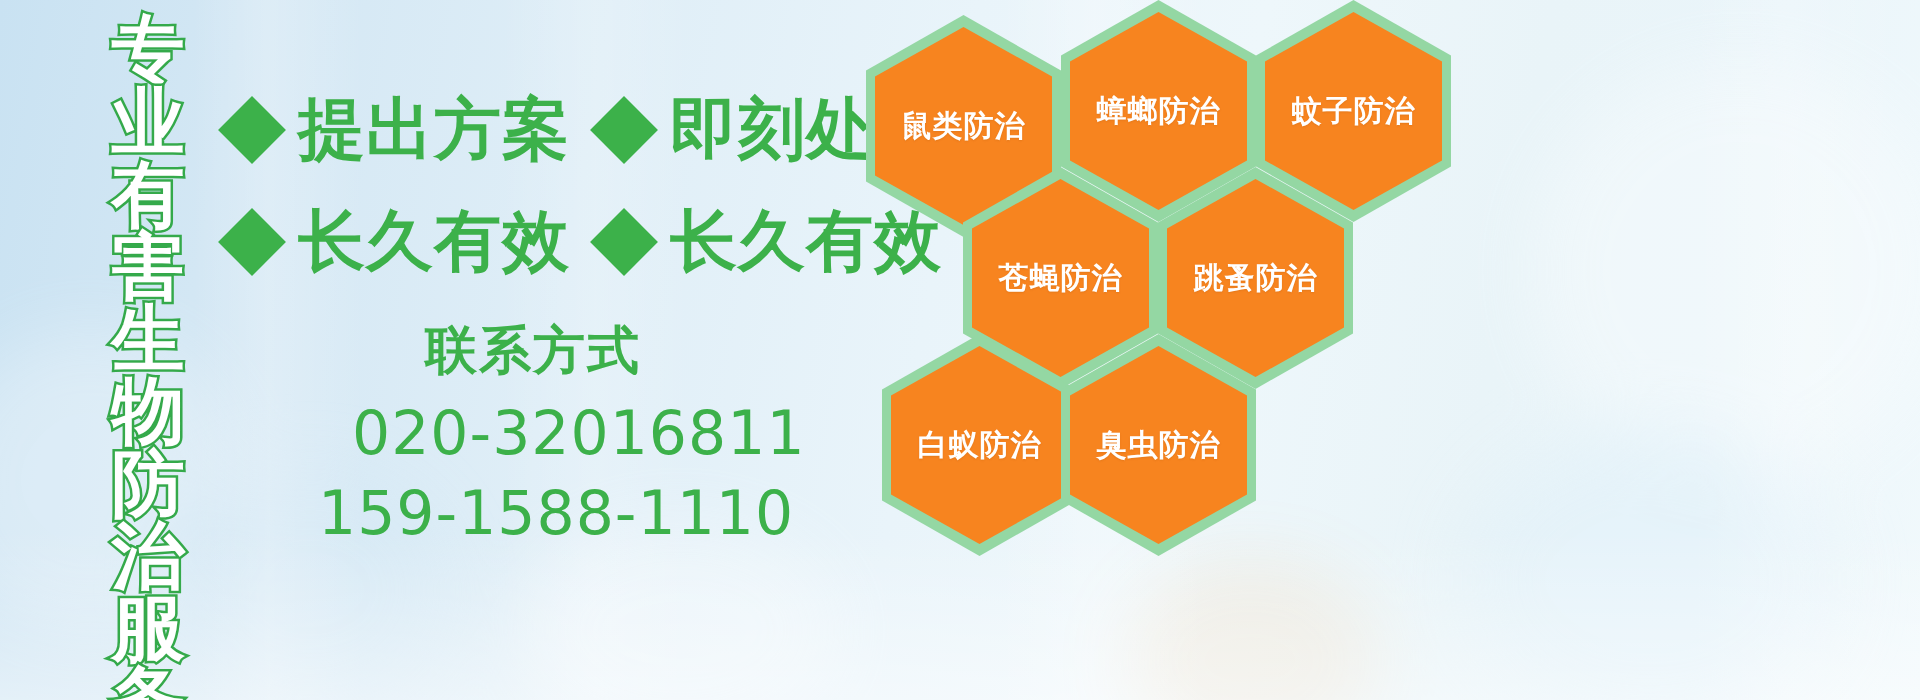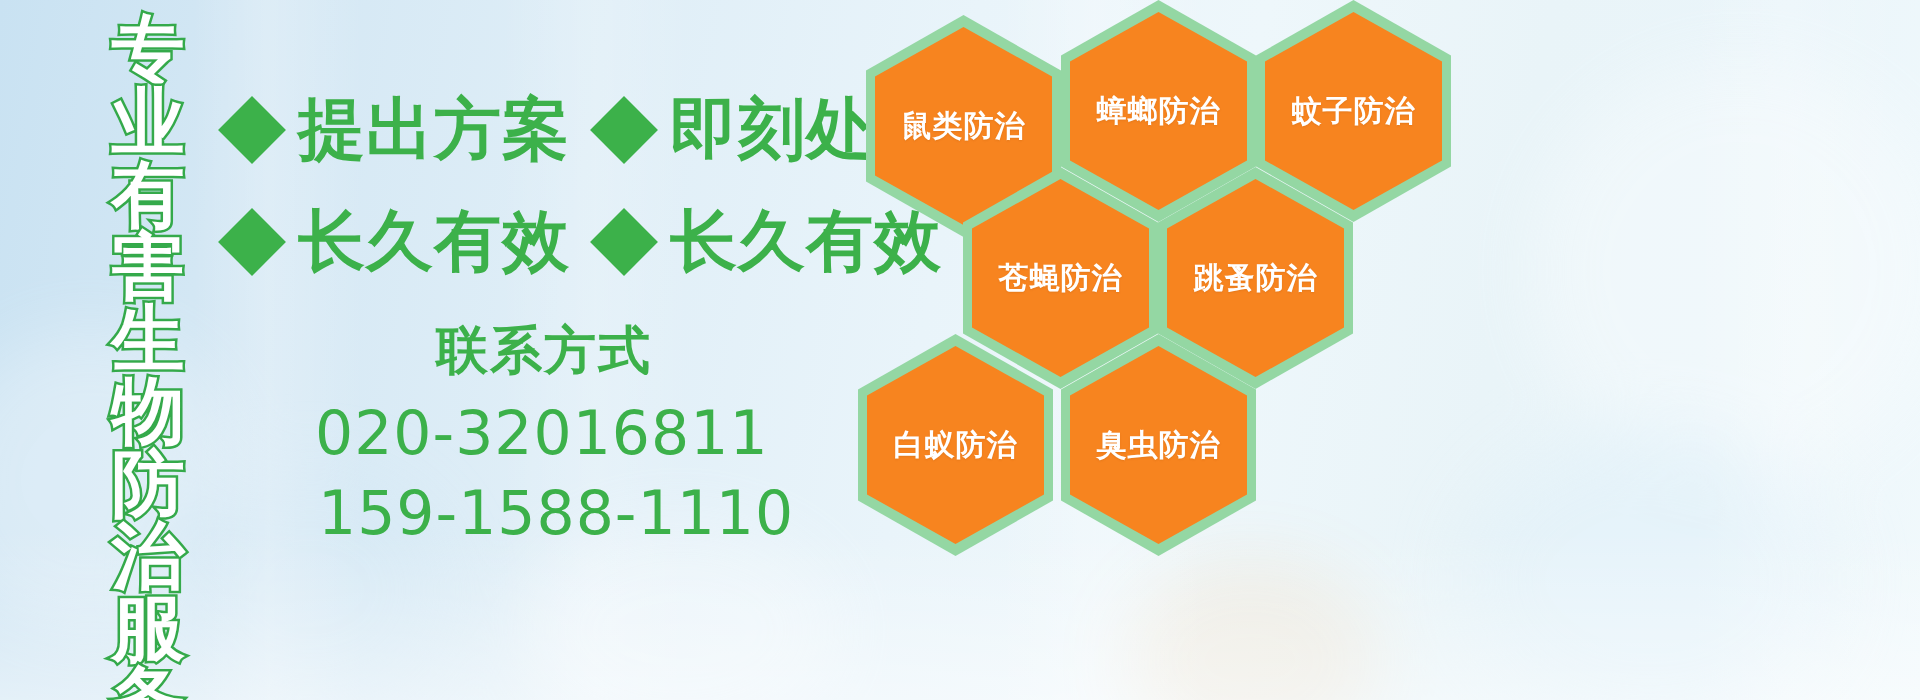--- a/index.html
+++ b/index.html
@@ -83,32 +83,31 @@
   }
   .bullet-text { margin-right:30px; letter-spacing:1px; }
 
   
   #contact-title {
     position:absolute;
     left:425px; top:316px;
     font-size:52px; font-weight:bold;
     color:#3cb14a; letter-spacing:2px;
     white-space:nowrap;
-    margin-left:11px;
   }
   .phone {
     position:absolute;
     color:#3cb14a;
     font-weight:normal;
     font-size:60px;
     letter-spacing:1px;
     white-space:nowrap;
     font-family:"DejaVu Sans", sans-serif;
   }
-  #phone-1 { left:315px; top:398px; }
+  #phone-1 { left:352px; top:398px; }
   #phone-2 { left:318px; top:478px; }
 
   
   #honeycomb { position:absolute; left:858px; top:-8px; width:600px; height:560px; }
   .hex-cell {
     position:absolute;
     width:195px; height:222px;
   }
   .hex-outer, .hex-inner {
     position:absolute; inset:0;
@@ -207,21 +206,21 @@
       </div>
     </div>
 
     <div class="hex-cell" style="left:300px; top:175px;">
       <div class="hex-outer"></div>
       <div class="hex-inner">
         <span class="hex-label">跳蚤防治</span>
       </div>
     </div>
 
-    <div class="hex-cell" style="left:0; top:342px;">
+    <div class="hex-cell" style="left:24px; top:342px;">
       <div class="hex-outer"></div>
       <div class="hex-inner">
         <span class="hex-label">白蚁防治</span>
       </div>
     </div>
 
     <div class="hex-cell" style="left:203px; top:342px;">
       <div class="hex-outer"></div>
       <div class="hex-inner">
         <span class="hex-label">臭虫防治</span>

